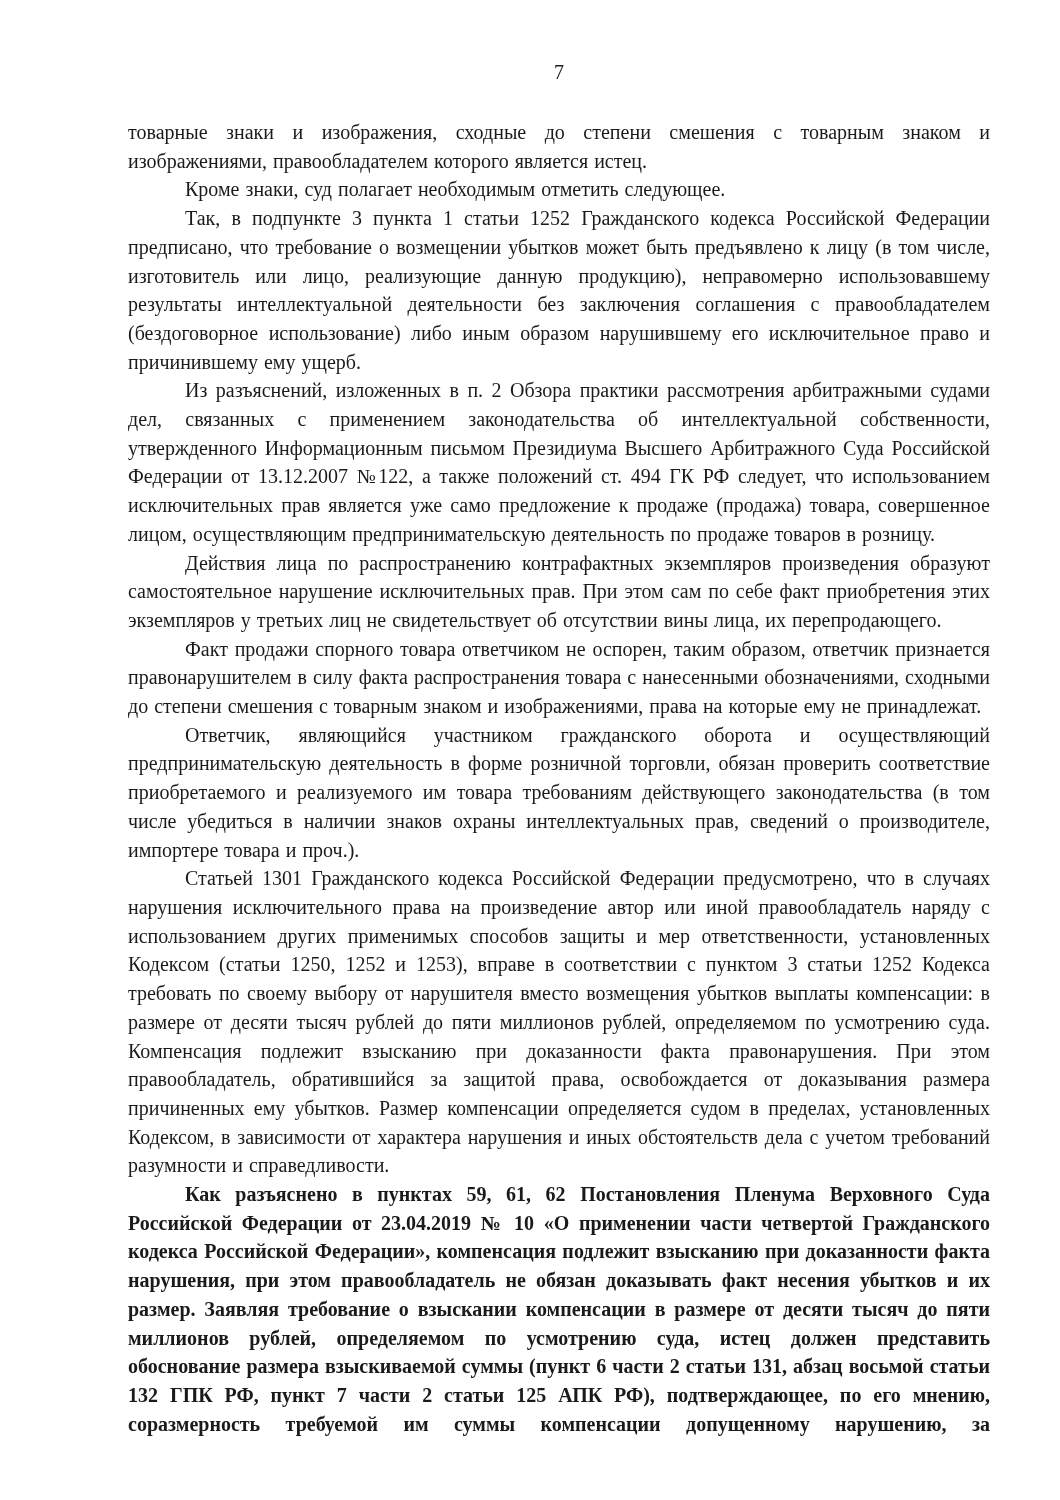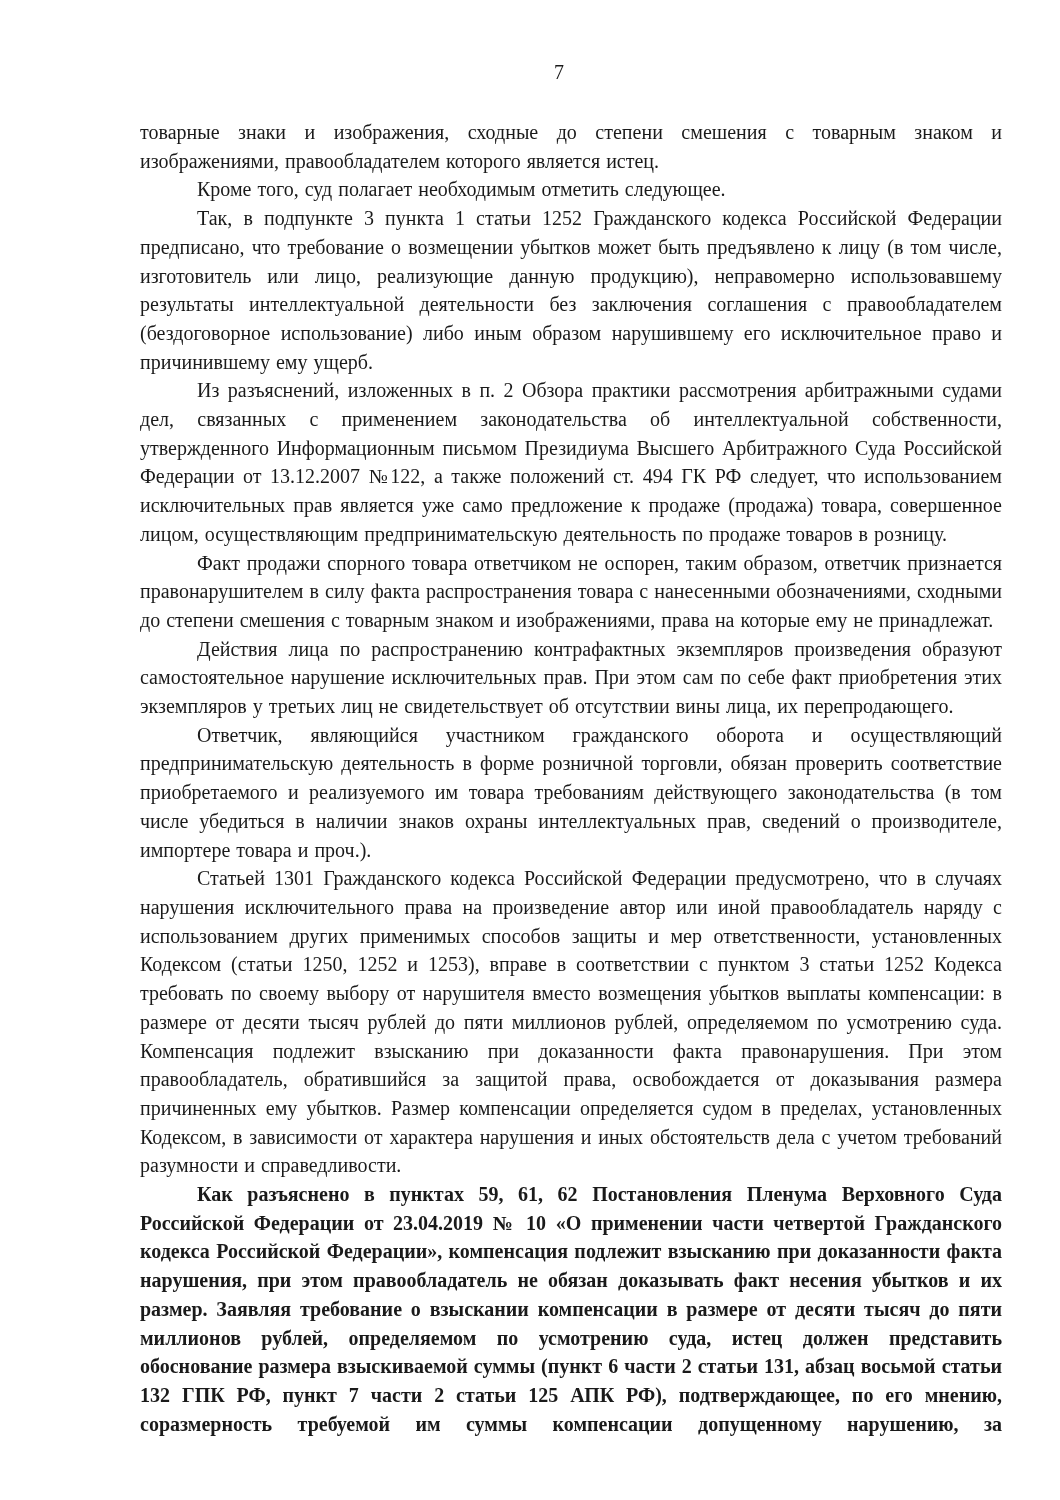--- a/index.html
+++ b/index.html
@@ -23,21 +23,21 @@
     left: 128px;
     width: 862px;
     text-align: center;
     font-size: 20px;
     line-height: 24px;
     color: #1a1a1a;
   }
   .doc-body {
     position: absolute;
     top: 118px;
-    left: 140px;
+    left: 128px;
     width: 862px;
   }
   .doc-body p {
     margin: 0;
     font-size: 20px;
     line-height: 28.7px;
     text-align: justify;
     word-spacing: 1px;
   }
   .doc-body p.indent {
@@ -50,23 +50,23 @@
 </style>
 </head>
 <body>
 
 <div class="page">
 
   <div class="page-number">7</div>
 
   <div class="doc-body">
     <p>товарные знаки и изображения, сходные до степени смешения с товарным знаком и изображениями, правообладателем которого является истец.</p>
-    <p class="indent">Кроме того, суд полагает необходимым отметить следующее.</p>
+    <p class="indent">Кроме знаки, суд полагает необходимым отметить следующее.</p>
     <p class="indent">Так, в подпункте 3 пункта 1 статьи 1252 Гражданского кодекса Российской Федерации предписано, что требование о возмещении убытков может быть предъявлено к лицу (в том числе, изготовитель или лицо, реализующие данную продукцию), неправомерно использовавшему результаты интеллектуальной деятельности без заключения соглашения с правообладателем (бездоговорное использование) либо иным образом нарушившему его исключительное право и причинившему ему ущерб.</p>
     <p class="indent">Из разъяснений, изложенных в п. 2 Обзора практики рассмотрения арбитражными судами дел, связанных с применением законодательства об интеллектуальной собственности, утвержденного Информационным письмом Президиума Высшего Арбитражного Суда Российской Федерации от 13.12.2007 №122, а также положений ст. 494 ГК РФ следует, что использованием исключительных прав является уже само предложение к продаже (продажа) товара, совершенное лицом, осуществляющим предпринимательскую деятельность по продаже товаров в розницу.</p>
+    <p class="indent">Действия лица по распространению контрафактных экземпляров произведения образуют самостоятельное нарушение исключительных прав. При этом сам по себе факт приобретения этих экземпляров у третьих лиц не свидетельствует об отсутствии вины лица, их перепродающего.</p>
     <p class="indent">Факт продажи спорного товара ответчиком не оспорен, таким образом, ответчик признается правонарушителем в силу факта распространения товара с нанесенными обозначениями, сходными до степени смешения с товарным знаком и изображениями, права на которые ему не принадлежат.</p>
-    <p class="indent">Действия лица по распространению контрафактных экземпляров произведения образуют самостоятельное нарушение исключительных прав. При этом сам по себе факт приобретения этих экземпляров у третьих лиц не свидетельствует об отсутствии вины лица, их перепродающего.</p>
     <p class="indent">Ответчик, являющийся участником гражданского оборота и осуществляющий предпринимательскую деятельность в форме розничной торговли, обязан проверить соответствие приобретаемого и реализуемого им товара требованиям действующего законодательства (в том числе убедиться в наличии знаков охраны интеллектуальных прав, сведений о производителе, импортере товара и проч.).</p>
     <p class="indent">Статьей 1301 Гражданского кодекса Российской Федерации предусмотрено, что в случаях нарушения исключительного права на произведение автор или иной правообладатель наряду с использованием других применимых способов защиты и мер ответственности, установленных Кодексом (статьи 1250, 1252 и 1253), вправе в соответствии с пунктом 3 статьи 1252 Кодекса требовать по своему выбору от нарушителя вместо возмещения убытков выплаты компенсации: в размере от десяти тысяч рублей до пяти миллионов рублей, определяемом по усмотрению суда. Компенсация подлежит взысканию при доказанности факта правонарушения. При этом правообладатель, обратившийся за защитой права, освобождается от доказывания размера причиненных ему убытков. Размер компенсации определяется судом в пределах, установленных Кодексом, в зависимости от характера нарушения и иных обстоятельств дела с учетом требований разумности и справедливости.</p>
     <p class="indent justify-last">Как разъяснено в пунктах 59, 61, 62 Постановления Пленума Верховного Суда Российской Федерации от 23.04.2019 № 10 «О применении части четвертой Гражданского кодекса Российской Федерации», компенсация подлежит взысканию при доказанности факта нарушения, при этом правообладатель не обязан доказывать факт несения убытков и их размер. Заявляя требование о взыскании компенсации в размере от десяти тысяч до пяти миллионов рублей, определяемом по усмотрению суда, истец должен представить обоснование размера взыскиваемой суммы (пункт 6 части 2 статьи 131, абзац восьмой статьи 132 ГПК РФ, пункт 7 части 2 статьи 125 АПК РФ), подтверждающее, по его мнению, соразмерность требуемой им суммы компенсации допущенному нарушению, за</p>
   </div>
 
 </div>
 
 </body></html>

